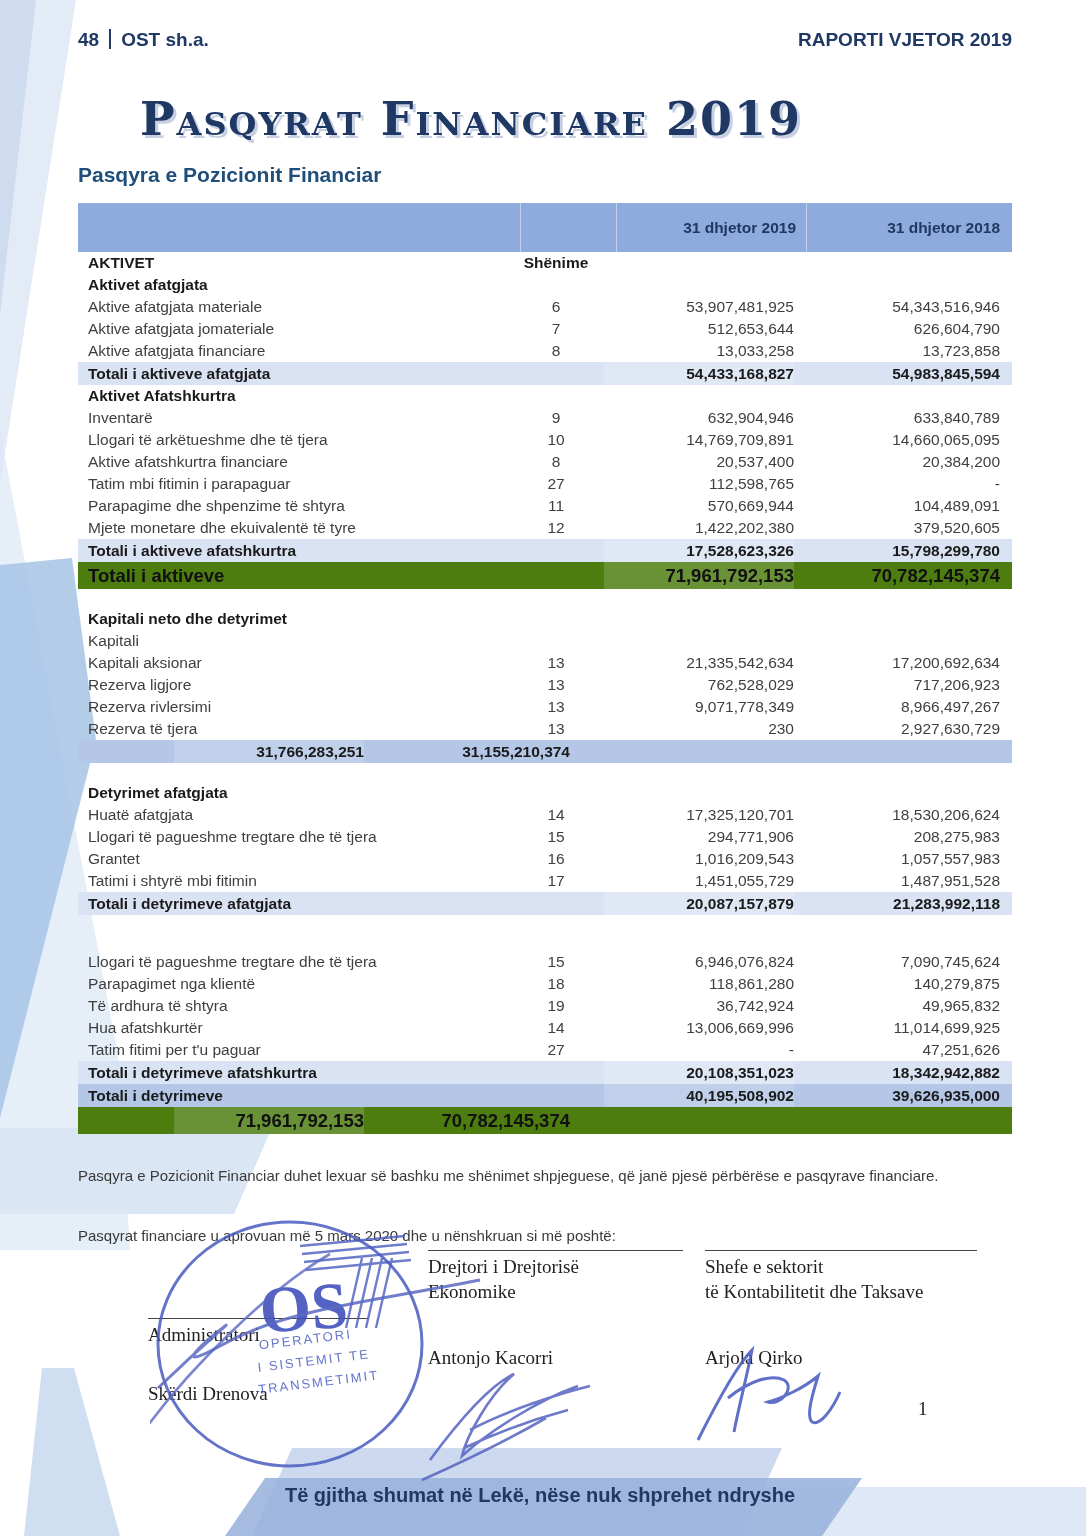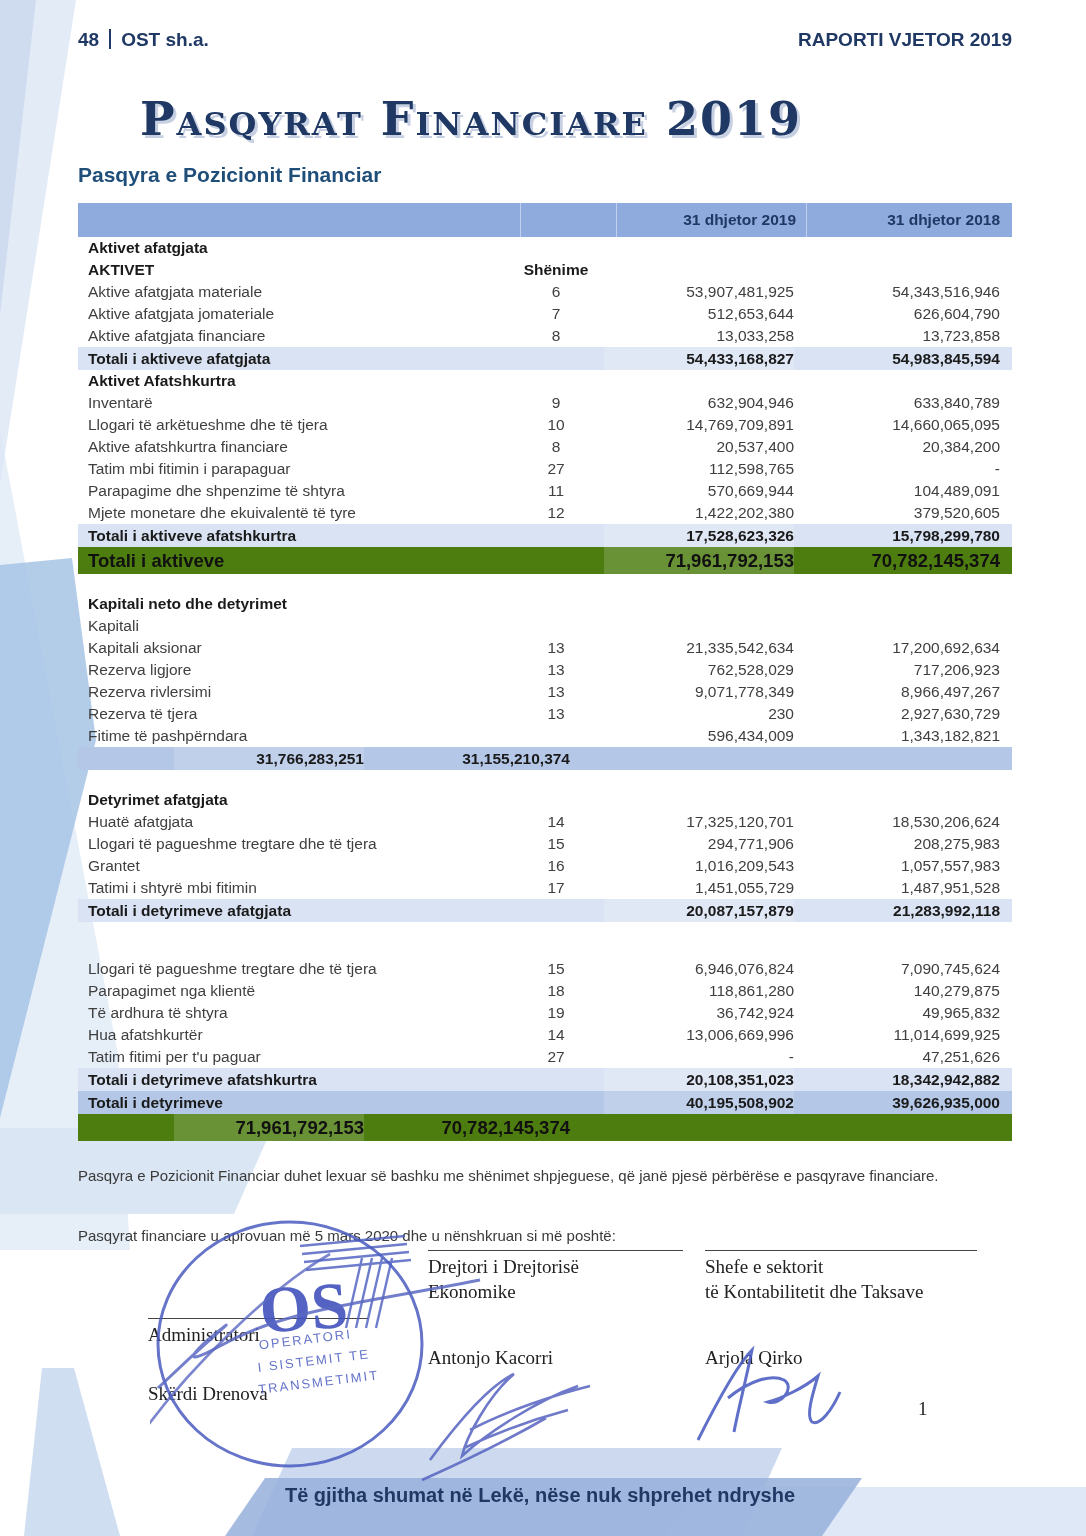--- a/index.html
+++ b/index.html
@@ -18,21 +18,21 @@
               text-shadow:3px 3px 0 rgba(130,150,190,.45);}
   .section-title{position:absolute;left:78px;top:163px;font-weight:bold;font-size:21px;color:#1f4e79;}
 
   
   .fin-table{position:absolute;left:78px;top:203px;width:934px;font-size:15.5px;}
   .trow{display:flex;align-items:center;height:22px;}
   .c-label{flex:1;padding-left:10px;white-space:nowrap;}
   .c-note{width:96px;text-align:center;}
   .c-v1{width:190px;text-align:right;}
   .c-v2{width:206px;text-align:right;padding-right:12px;}
-  .thead{display:flex;align-items:flex-end;height:34px;background:#8faadc;font-weight:bold;color:#1f3864;}
+  .thead{display:flex;align-items:flex-end;height:49px;background:#8faadc;font-weight:bold;color:#1f3864;}
   .thead .c-note,.thead .c-v1,.thead .c-v2{border-left:1px solid rgba(255,255,255,.45);height:100%;
         display:flex;align-items:center;justify-content:flex-end;box-sizing:border-box;}
   .thead .c-note{justify-content:center;}
   .r-colhead{font-weight:bold;color:#1a1a1a;}
   .r-section .c-label{font-weight:bold;color:#1a1a1a;}
   .r-item{color:#3f3f3f;}
   .r-subtotal{background:#dae3f3;font-weight:bold;color:#1a1a1a;height:23px;}
   .r-mid{background:#b4c7e7;font-weight:bold;color:#1a1a1a;height:23px;}
   .r-grand{background:#4d7c0f;font-weight:bold;color:#111;height:27px;font-size:18.5px;}
   .r-subtotal .c-v1,.r-mid .c-v1,.r-grand .c-v1{background:rgba(255,255,255,.16);height:100%;
@@ -93,29 +93,29 @@
 
   <div class="fin-table">
     <div class="thead">
       <span class="c-label"></span>
       <span class="c-note"></span>
       <span class="c-v1" style="padding-right:10px;">31 dhjetor 2019</span>
       <span class="c-v2">31 dhjetor 2018</span>
     </div>
     <div class="tbody">
 
-    <div class="trow r-section">
-          <span class="c-label">Aktivet afatgjata</span>
-          <span class="c-note"></span>
-          <span class="c-v1"></span>
-          <span class="c-v2"></span>
-        </div>
-        <div class="trow r-colhead">
+    <div class="trow r-colhead">
           <span class="c-label">AKTIVET</span>
           <span class="c-note">Shënime</span>
+          <span class="c-v1"></span>
+          <span class="c-v2"></span>
+        </div>
+        <div class="trow r-section">
+          <span class="c-label">Aktivet afatgjata</span>
+          <span class="c-note"></span>
           <span class="c-v1"></span>
           <span class="c-v2"></span>
         </div>
         <div class="trow r-item">
           <span class="c-label">Aktive afatgjata materiale</span>
           <span class="c-note">6</span>
           <span class="c-v1">53,907,481,925</span>
           <span class="c-v2">54,343,516,946</span>
         </div>
         <div class="trow r-item">
@@ -224,26 +224,20 @@
           <span class="c-label">Rezerva rivlersimi</span>
           <span class="c-note">13</span>
           <span class="c-v1">9,071,778,349</span>
           <span class="c-v2">8,966,497,267</span>
         </div>
         <div class="trow r-item">
           <span class="c-label">Rezerva të tjera</span>
           <span class="c-note">13</span>
           <span class="c-v1">230</span>
           <span class="c-v2">2,927,630,729</span>
-        </div>
-        <div class="trow r-item">
-          <span class="c-label">Fitime të pashpërndara</span>
-          <span class="c-note"></span>
-          <span class="c-v1">596,434,009</span>
-          <span class="c-v2">1,343,182,821</span>
         </div>
         <div class="trow r-mid">
           <span class="c-note"></span>
           <span class="c-v1">31,766,283,251</span>
           <span class="c-v2">31,155,210,374</span>
         </div>
         <div class="trow r-spacer">
           <span class="c-label"></span>
           <span class="c-note"></span>
           <span class="c-v1"></span>

